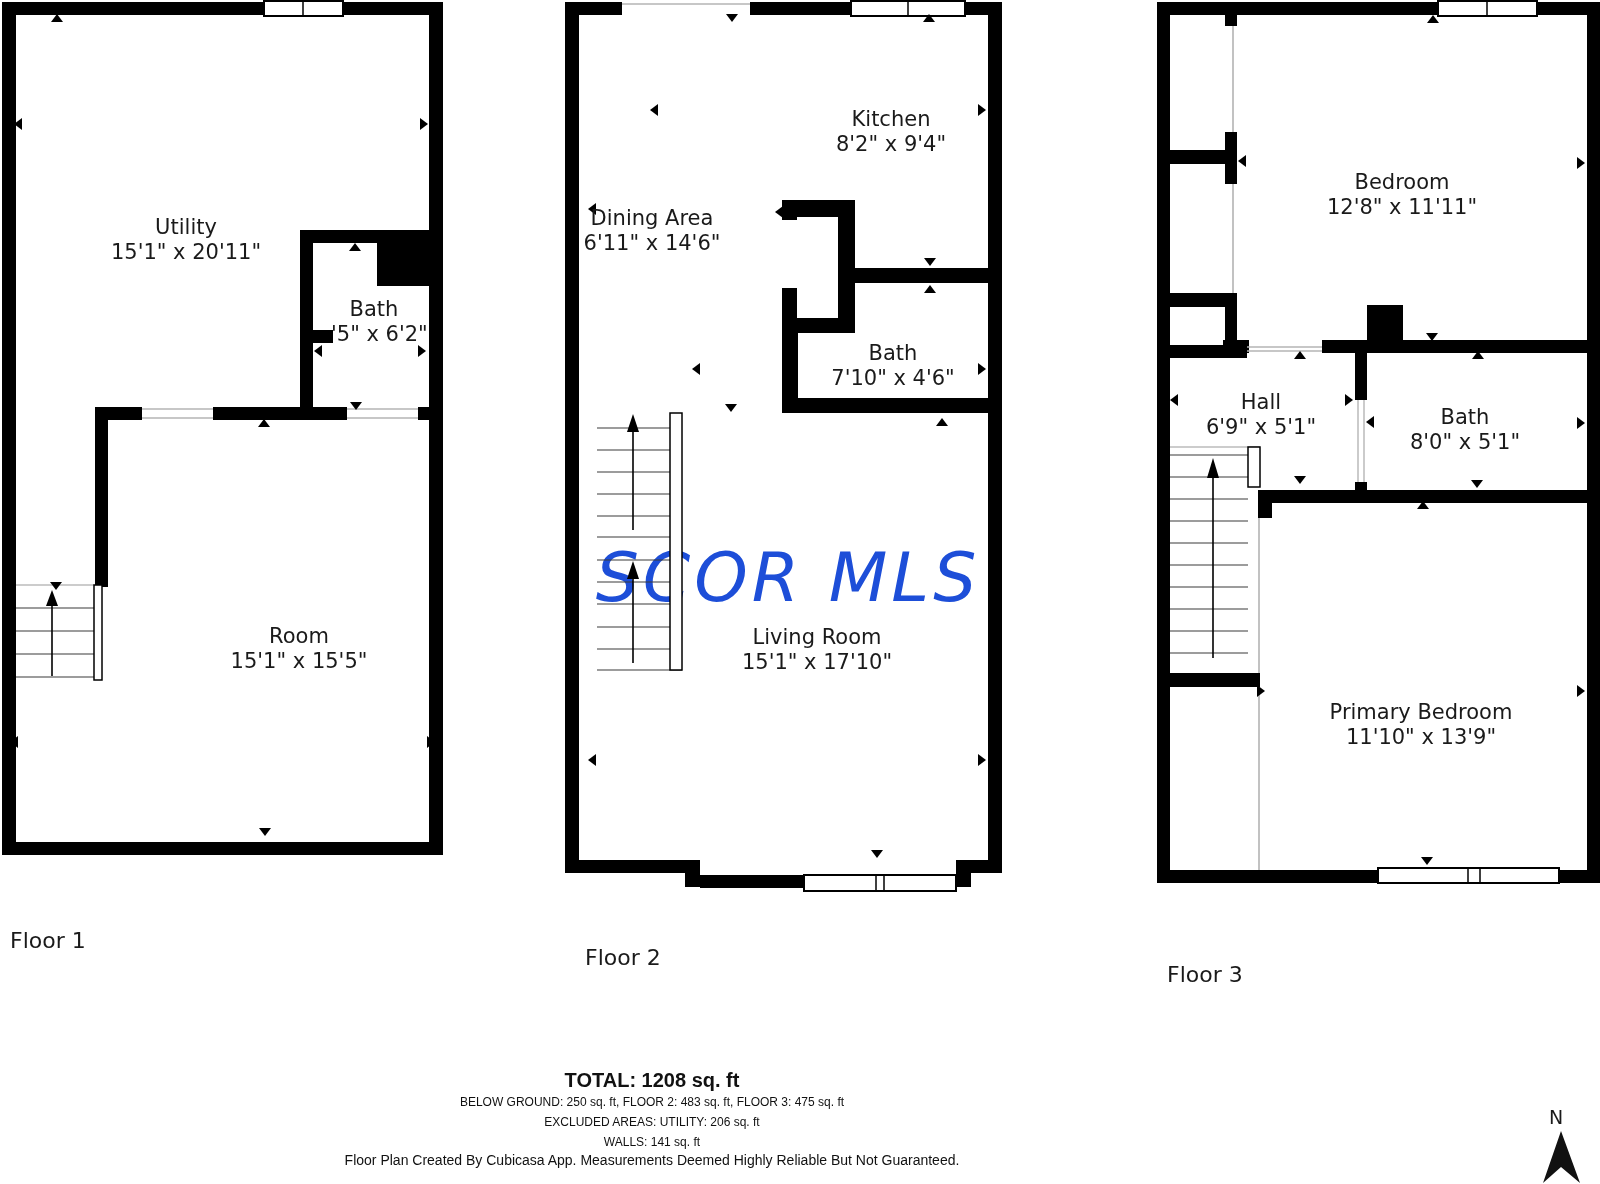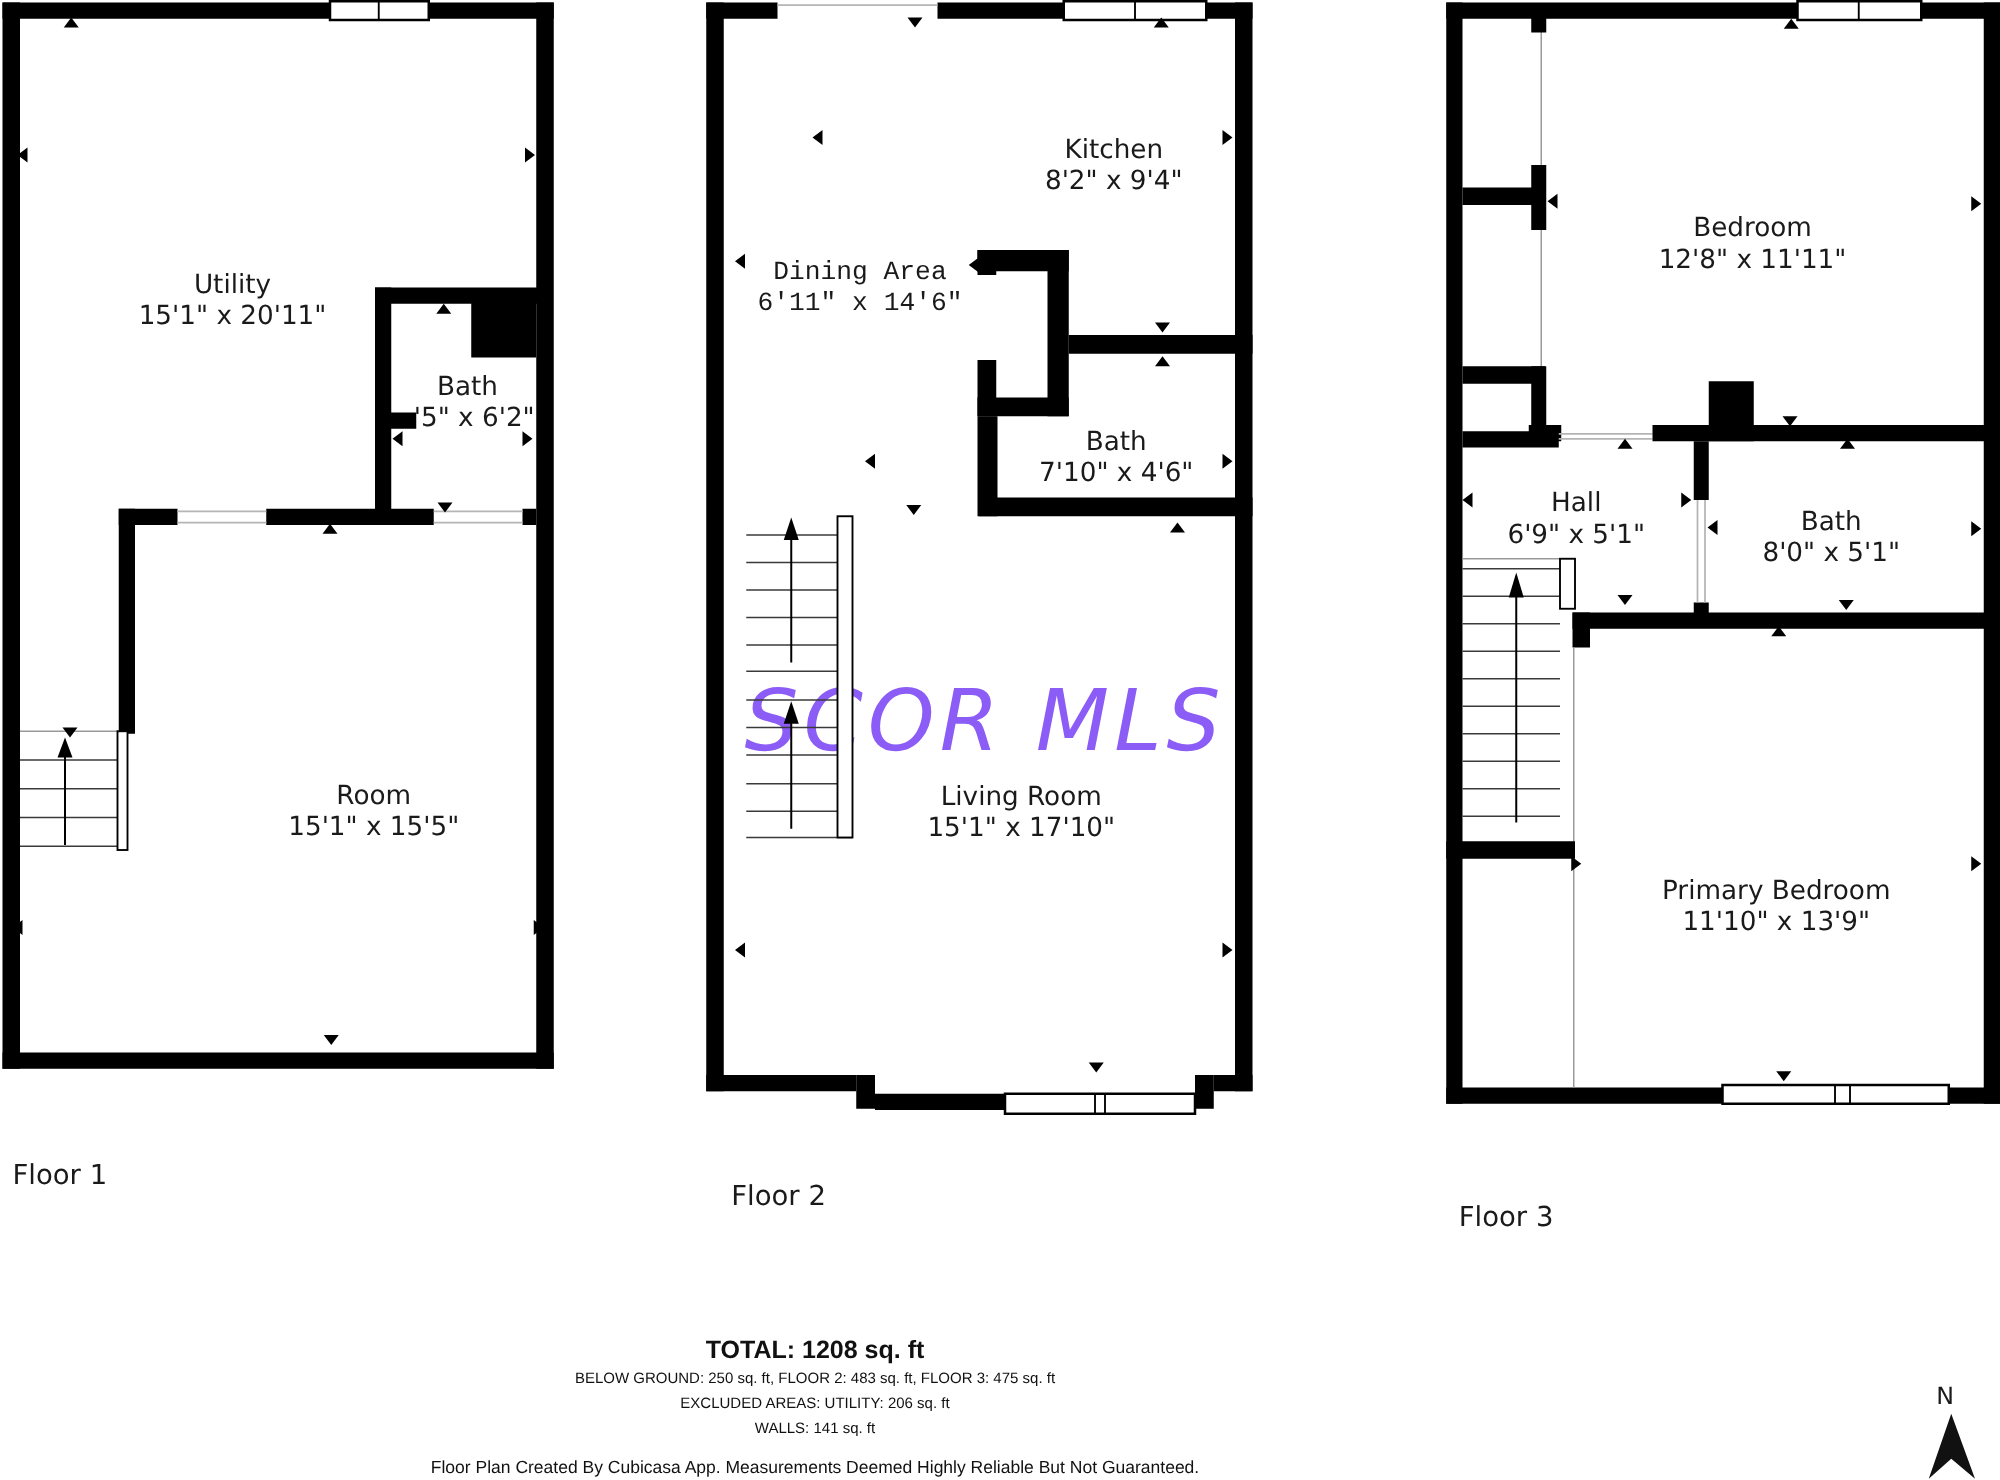--- a/index.html
+++ b/index.html
@@ -1,31 +1,31 @@
 <!DOCTYPE html>
 <html><head>
 <meta charset="utf-8">
 <style>
   html,body{margin:0;padding:0;background:#fff;}
   #canvas{position:relative;width:1600px;height:1184px;background:#fff;overflow:hidden;
           font-family:"DejaVu Sans", sans-serif;color:#1a1a1a;}
   #watermark{position:absolute;left:788px;top:538px;transform:translateX(-50%);
-             font-size:68px;font-style:italic;letter-spacing:4px;color:#8b5cf6;
+             font-size:68px;font-style:italic;letter-spacing:4px;color:#1d4ed8;
              white-space:nowrap;z-index:0;font-family:"DejaVu Sans", sans-serif;}
   svg.plan{position:absolute;left:0;top:0;z-index:1;}
   .room-label{position:absolute;transform:translateX(-50%);text-align:center;
               font-size:21px;line-height:25px;white-space:nowrap;z-index:2;}
   .room-dims-clipped{position:absolute;font-size:21px;line-height:25px;white-space:nowrap;z-index:2;}
   .floor-label{position:absolute;font-size:22px;z-index:2;}
   .compass-n{position:absolute;font-size:19px;z-index:2;}
   #summary{position:absolute;left:0;top:1068px;width:1304px;text-align:center;z-index:2;
            font-family:"Liberation Sans", sans-serif;color:#111;}
   #summary .total{font-size:20px;font-weight:bold;line-height:24px;}
   #summary .line{font-size:12px;line-height:20px;}
-  #summary .disclaimer{font-size:14px;line-height:16px;margin-top:13px;}
+  #summary .disclaimer{font-size:14px;line-height:16px;}
   .wall{fill:#000;}
   .tread{stroke:#3a3a3a;stroke-width:1.2;}
   .thinline{stroke:#999;stroke-width:1.2;}
   .gapline{stroke:#b5b5b5;stroke-width:1.4;}
   .winframe{fill:#fff;stroke:#000;stroke-width:2;}
   .winbar{stroke:#000;stroke-width:1.5;}
   .stringer{fill:#fff;stroke:#000;stroke-width:1.5;}
   .stairarrow{stroke:#000;stroke-width:1.6;}
   .marker{fill:#000;}
 </style>
@@ -237,21 +237,21 @@
   <div class="room-dims-clipped" style="left:331px;top:322px;">'5" x 6'2"</div>
   <div class="room-label" style="left:257px;top:624px;margin-left:42px;">
     <div>Room</div>
     <div>15'1" x 15'5"</div>
   </div>
 
   <div class="room-label" style="left:891px;top:107px;">
     <div>Kitchen</div>
     <div>8'2" x 9'4"</div>
   </div>
-  <div class="room-label" style="left:688px;top:206px;font-family:Liberation Mono, monospace;">
+  <div class="room-label" style="left:652px;top:206px;">
     <div>Dining Area</div>
     <div>6'11" x 14'6"</div>
   </div>
   <div class="room-label" style="left:893px;top:341px;">
     <div>Bath</div>
     <div>7'10" x 4'6"</div>
   </div>
   <div class="room-label" style="left:817px;top:625px;">
     <div>Living Room</div>
     <div>15'1" x 17'10"</div>

